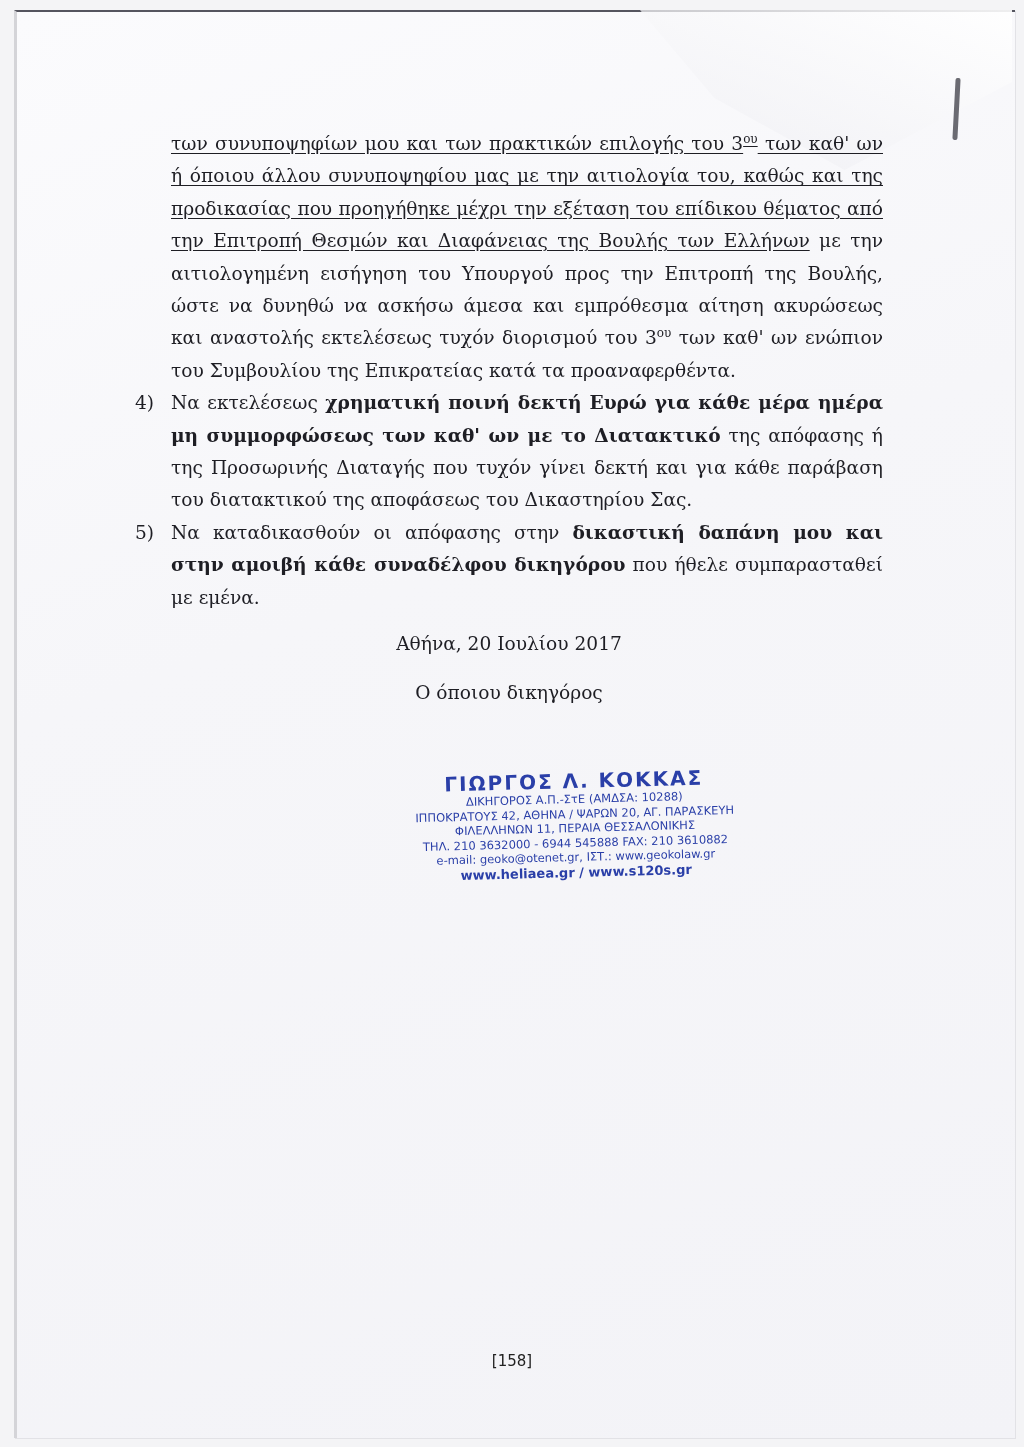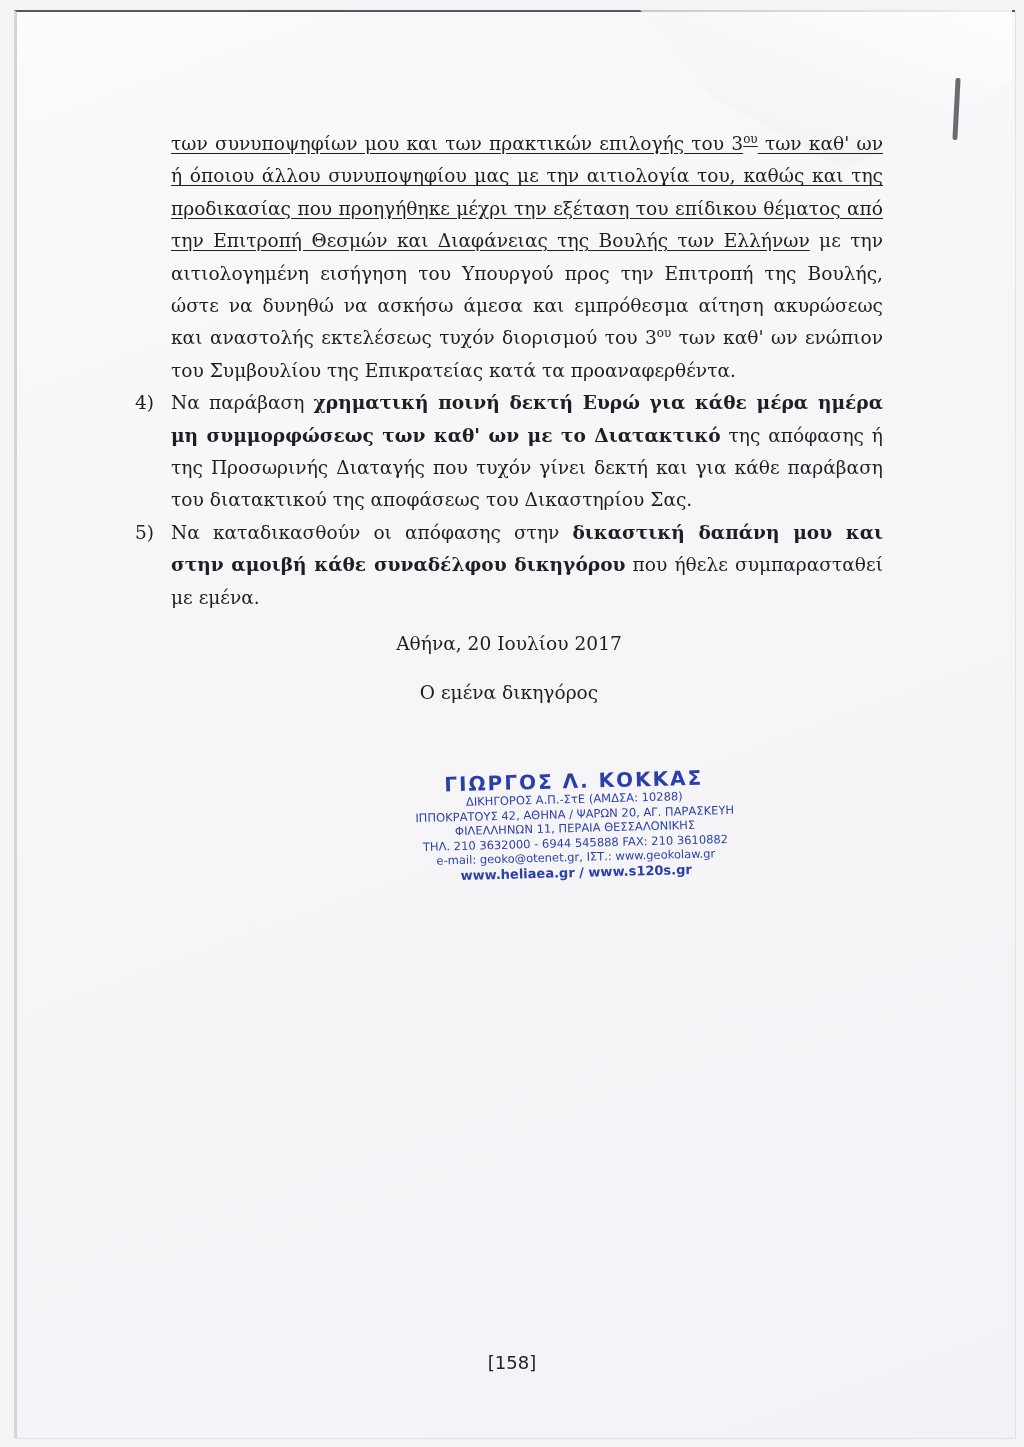--- a/index.html
+++ b/index.html
@@ -48,45 +48,45 @@
       text-align: center; color: #2a3fa8;
       font-family: "DejaVu Sans", "Liberation Sans", sans-serif;
       transform: rotate(-1.5deg);
     }
     .stamp .name { font-size: 20px; font-weight: bold; letter-spacing: 2px; line-height: 22px; }
     .stamp .line { font-size: 11.5px; line-height: 14.5px; }
     .stamp .web { font-size: 13px; font-weight: bold; line-height: 16px; }
     .pagenum {
       position: absolute; left: 0; width: 1024px; top: 1352px;
       text-align: center; font-family: "DejaVu Sans", "Liberation Sans", sans-serif;
-      font-size: 18px; color: #222;
+      font-size: 15px; color: #222;
     }
   </style>
 </head>
 <body>
 
 <div class="page"></div>
 <div class="crease"></div>
 <div class="staple"></div>
 
 <div class="content">
   <p class="indent">
     <span class="u">των συνυποψηφίων μου και των πρακτικών επιλογής του 3</span><sup class="u">ου</sup><span class="u"> των καθ' ων ή όποιου άλλου συνυποψηφίου μας με την αιτιολογία του, καθώς και της προδικασίας που προηγήθηκε μέχρι την εξέταση του επίδικου θέματος από την Επιτροπή Θεσμών και Διαφάνειας της Βουλής των Ελλήνων</span><span> με την αιτιολογημένη εισήγηση του Υπουργού προς την Επιτροπή της Βουλής, ώστε να δυνηθώ να ασκήσω άμεσα και εμπρόθεσμα αίτηση ακυρώσεως και αναστολής εκτελέσεως τυχόν διορισμού του 3</span><sup>ου</sup><span> των καθ' ων ενώπιον του Συμβουλίου της Επικρατείας κατά τα προαναφερθέντα.</span>
   </p>
 
   <p class="item">
-    <span class="num">4)</span><span>Να παράβαση </span><span class="b">χρηματική ποινή δεκτή Ευρώ για κάθε μέρα ημέρα μη συμμορφώσεως των καθ' ων με το Διατακτικό</span><span> της απόφασης ή της Προσωρινής Διαταγής που τυχόν γίνει δεκτή και για κάθε παράβαση του διατακτικού της αποφάσεως του Δικαστηρίου Σας.</span>
+    <span class="num">4)</span><span>Να εκτελέσεως </span><span class="b">χρηματική ποινή δεκτή Ευρώ για κάθε μέρα ημέρα μη συμμορφώσεως των καθ' ων με το Διατακτικό</span><span> της απόφασης ή της Προσωρινής Διαταγής που τυχόν γίνει δεκτή και για κάθε παράβαση του διατακτικού της αποφάσεως του Δικαστηρίου Σας.</span>
   </p>
 
   <p class="item">
     <span class="num">5)</span><span>Να καταδικασθούν οι απόφασης στην </span><span class="b">δικαστική δαπάνη μου και στην αμοιβή κάθε συναδέλφου δικηγόρου</span><span> που ήθελε συμπαρασταθεί με εμένα.</span>
   </p>
 
   <p class="center date">Αθήνα, 20 Ιουλίου 2017</p>
-  <p class="center sign">Ο εμένα δικηγόρος</p>
+  <p class="center sign">Ο όποιου δικηγόρος</p>
 </div>
 
 <div class="stamp">
   <div class="name">ΓΙΩΡΓΟΣ Λ. ΚΟΚΚΑΣ</div>
   <div class="line">ΔΙΚΗΓΟΡΟΣ Α.Π.-ΣτΕ (ΑΜΔΣΑ: 10288)</div>
   <div class="line">ΙΠΠΟΚΡΑΤΟΥΣ 42, ΑΘΗΝΑ / ΨΑΡΩΝ 20, ΑΓ. ΠΑΡΑΣΚΕΥΗ</div>
   <div class="line">ΦΙΛΕΛΛΗΝΩΝ 11, ΠΕΡΑΙΑ ΘΕΣΣΑΛΟΝΙΚΗΣ</div>
   <div class="line">ΤΗΛ. 210 3632000 - 6944 545888 FAX: 210 3610882</div>
   <div class="line">e-mail: geoko@otenet.gr, ΙΣΤ.: www.geokolaw.gr</div>
   <div class="web">www.heliaea.gr / www.s120s.gr</div>

